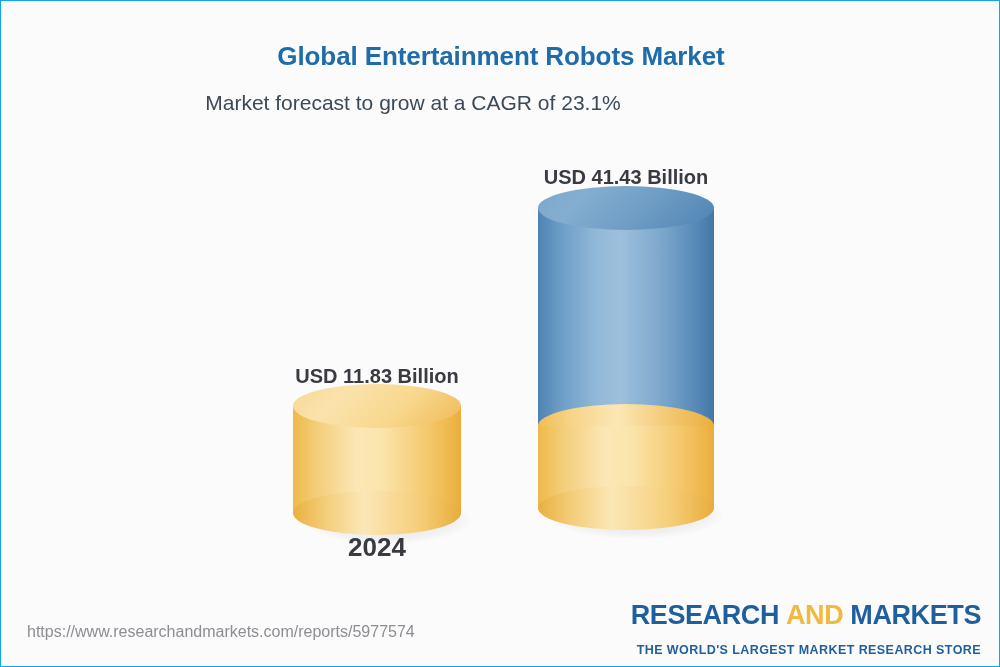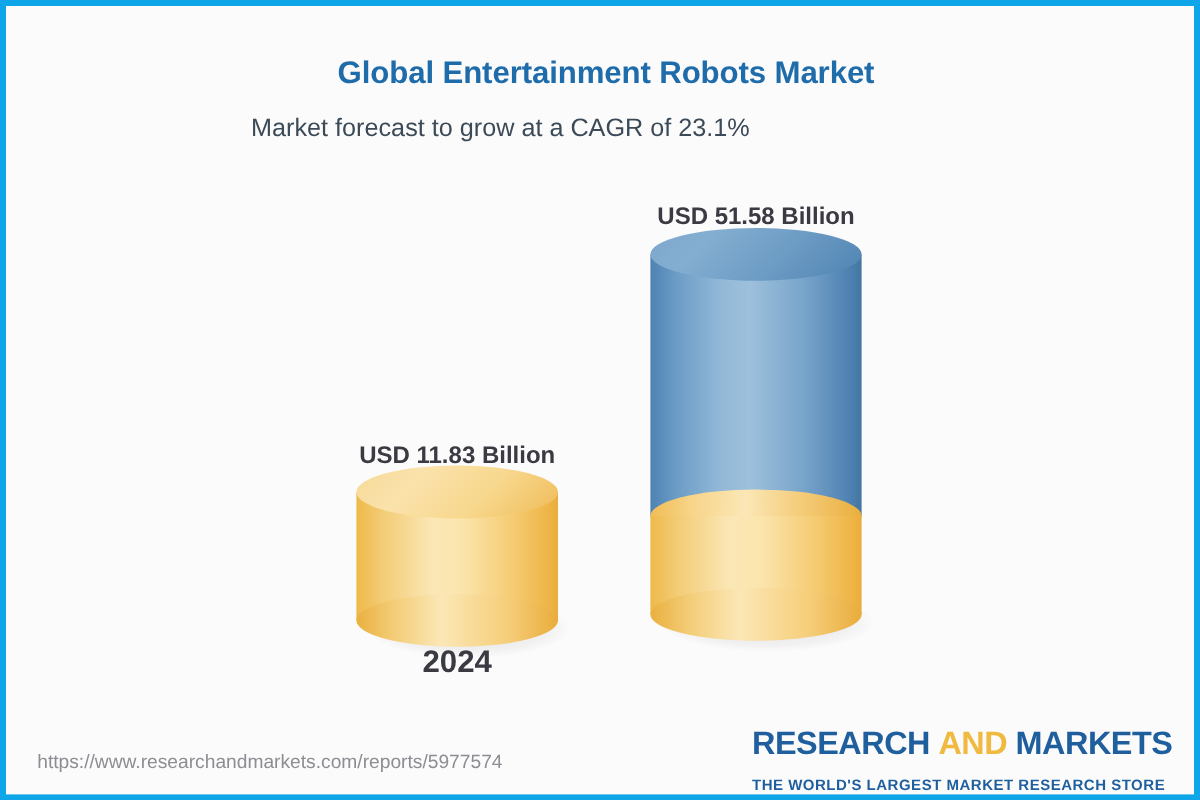--- a/index.html
+++ b/index.html
@@ -9,21 +9,21 @@
   }
   body {
     font-family: "Liberation Sans", sans-serif;
   }
   .canvas {
     position: relative;
     width: 1000px;
     height: 667px;
     background: #fbfbfb;
     box-sizing: border-box;
-    border: 5px solid #0ea5e9;
+    border: 1px solid #0ea5e9;
     overflow: hidden;
     text-decoration: underline;
   }
   
   .chart-title {
     position: absolute;
     left: 0;
     top: 40px;
     width: 1000px;
     text-align: center;
@@ -180,20 +180,21 @@
     left: 26px;
     top: 622px;
     font-size: 16px;
     color: #8d8d93;
     white-space: nowrap;
   }
   .logo {
     position: absolute;
     right: 18px;
     top: 600px;
+    text-align: right;
   }
   .logo-main {
     font-size: 27px;
     font-weight: bold;
     letter-spacing: -0.4px;
     color: #1f5f9e;
     line-height: 1.05;
     white-space: nowrap;
   }
   .logo-main .and { color: #f0b93f; }
@@ -210,21 +211,21 @@
 <body>
 
 <div class="canvas">
 
   <div class="chart-title">Global Entertainment Robots Market</div>
 
   <div class="chart-subtitle">Market forecast to grow at a CAGR of 23.1%</div>
 
   <div class="value-label left">USD 11.83 Billion</div>
 
-  <div class="value-label right">USD 51.58 Billion</div>
+  <div class="value-label right">USD 41.43 Billion</div>
 
   <div class="cylinder" id="cyl-2024">
     <div class="cyl-shadow" style="left:10px; top:112px; width:168px; height:48px;"></div>
     <div class="body"></div>
     <div class="bottom-cap"></div>
     <div class="top-cap"></div>
   </div>
 
   <div class="cylinder" id="cyl-2029">
     <div class="cyl-shadow" style="left:10px; top:305px; width:176px; height:48px;"></div>

